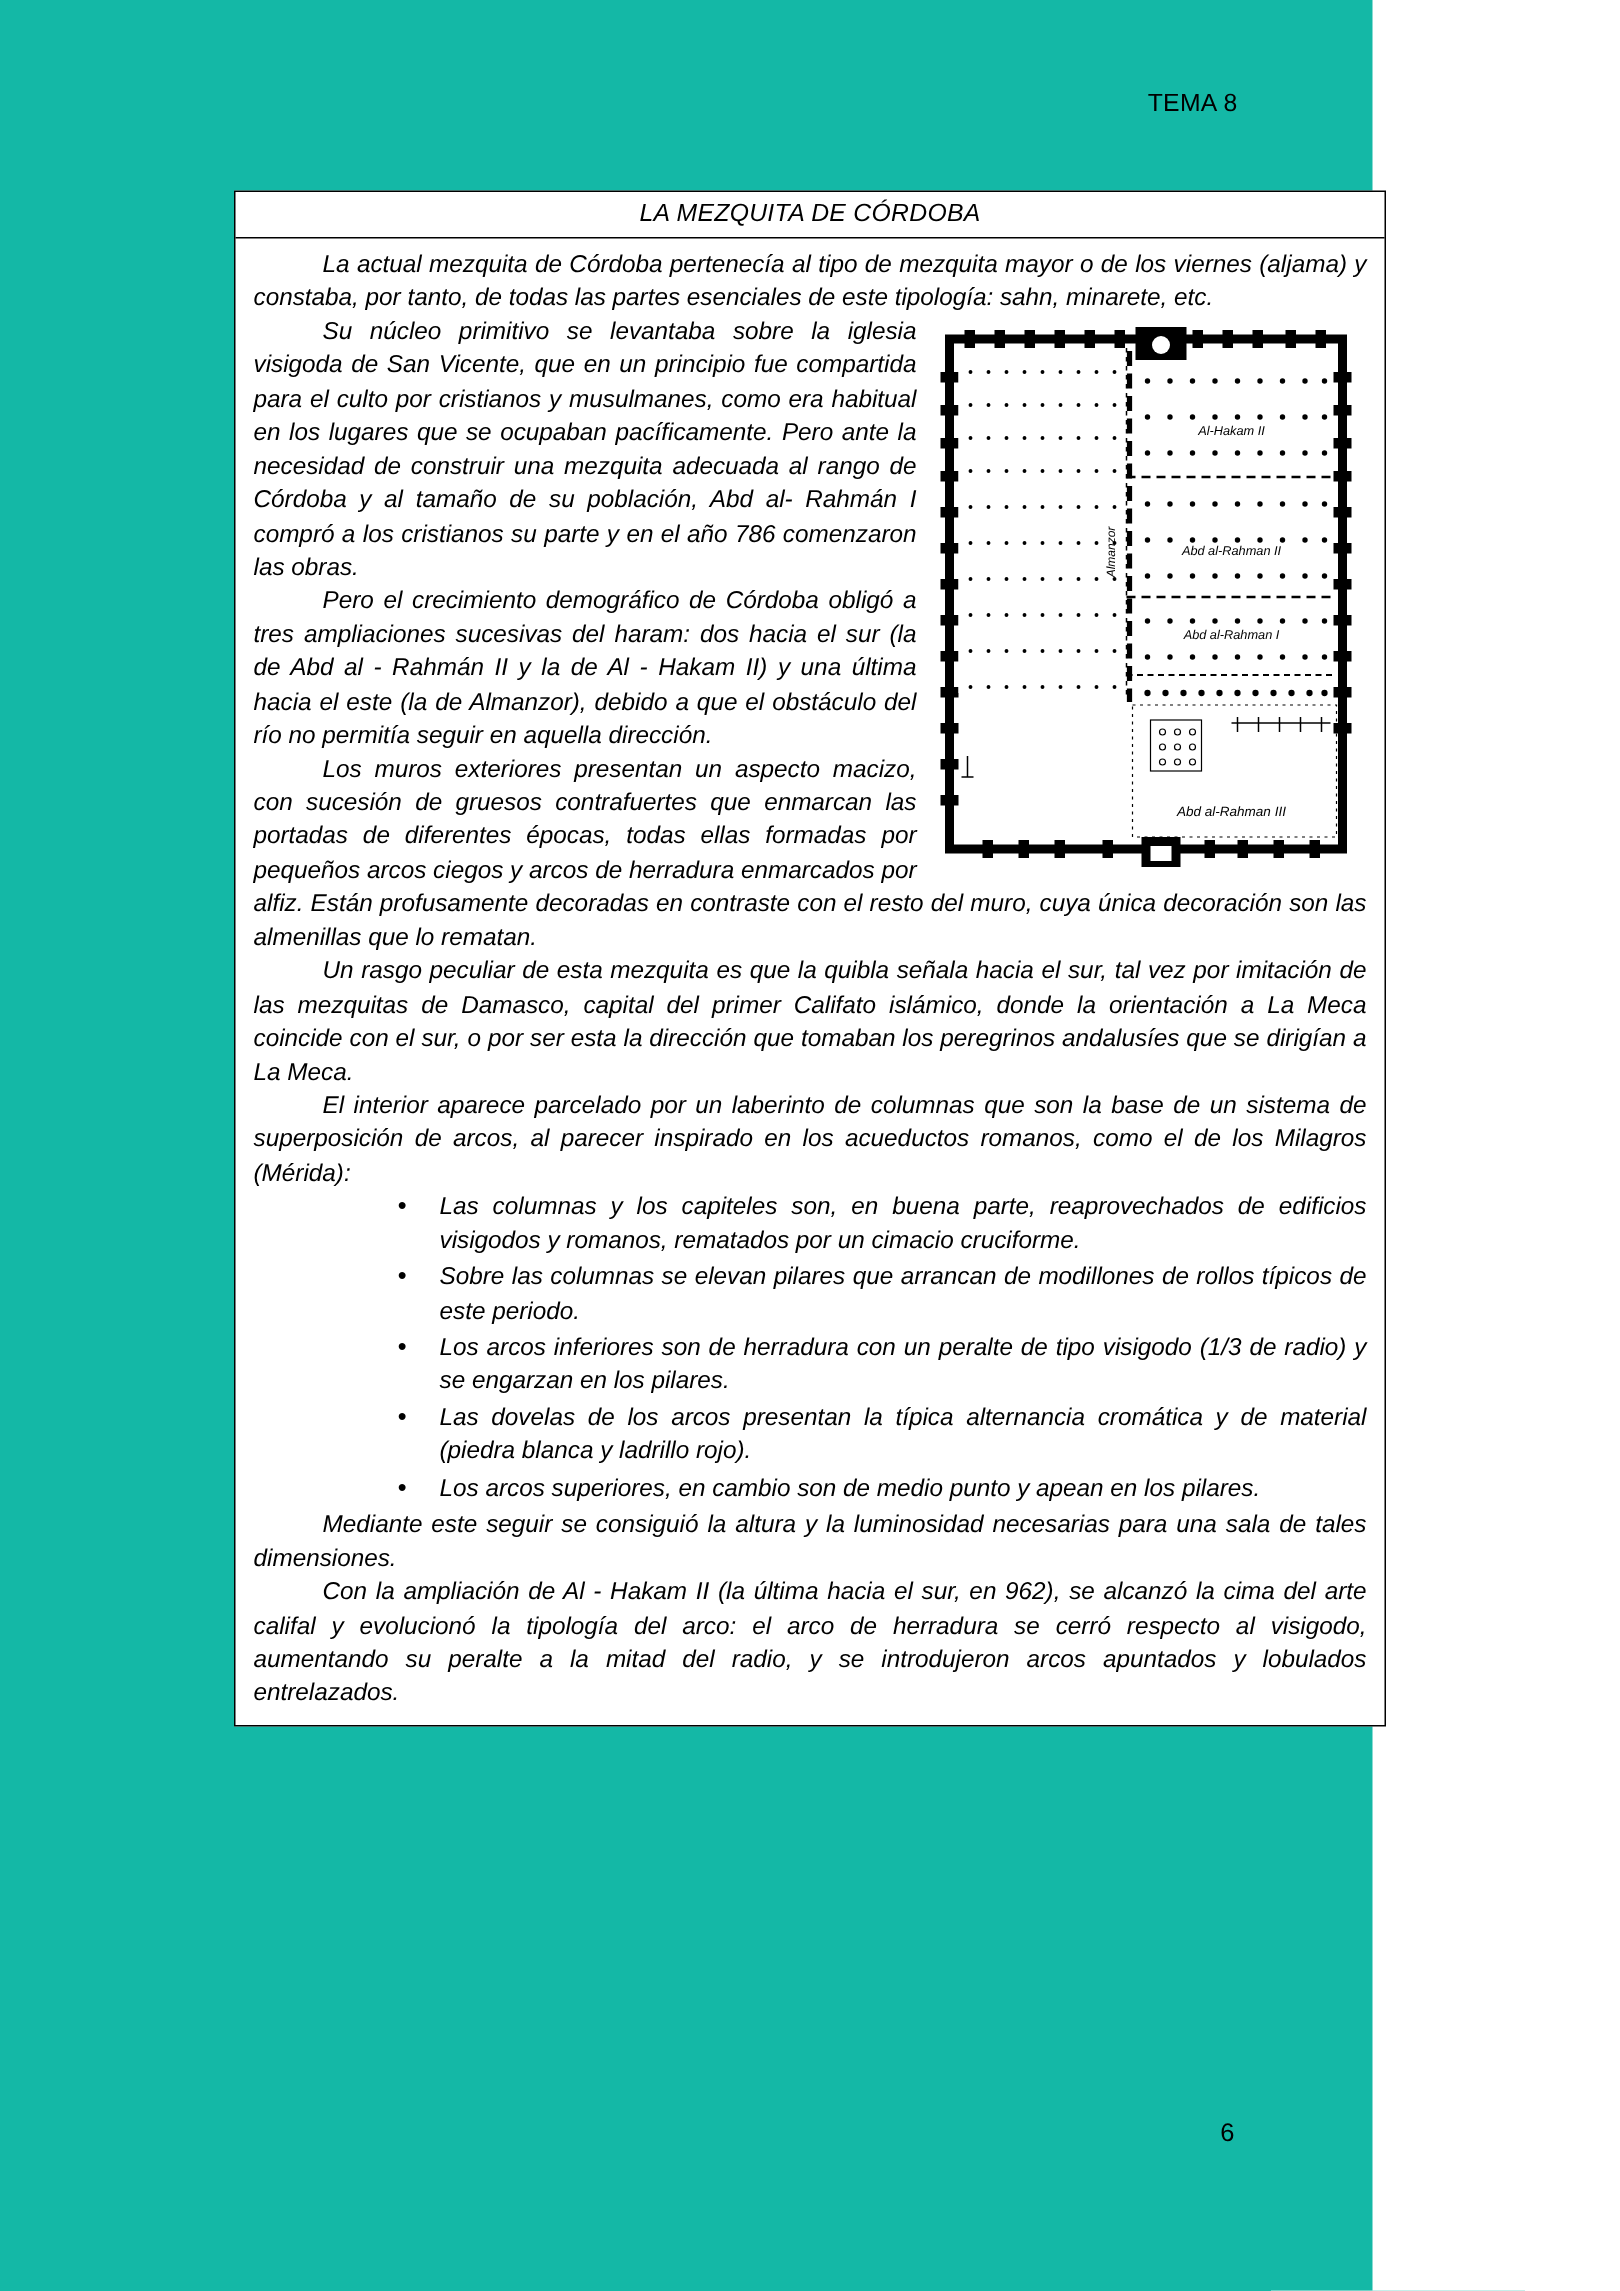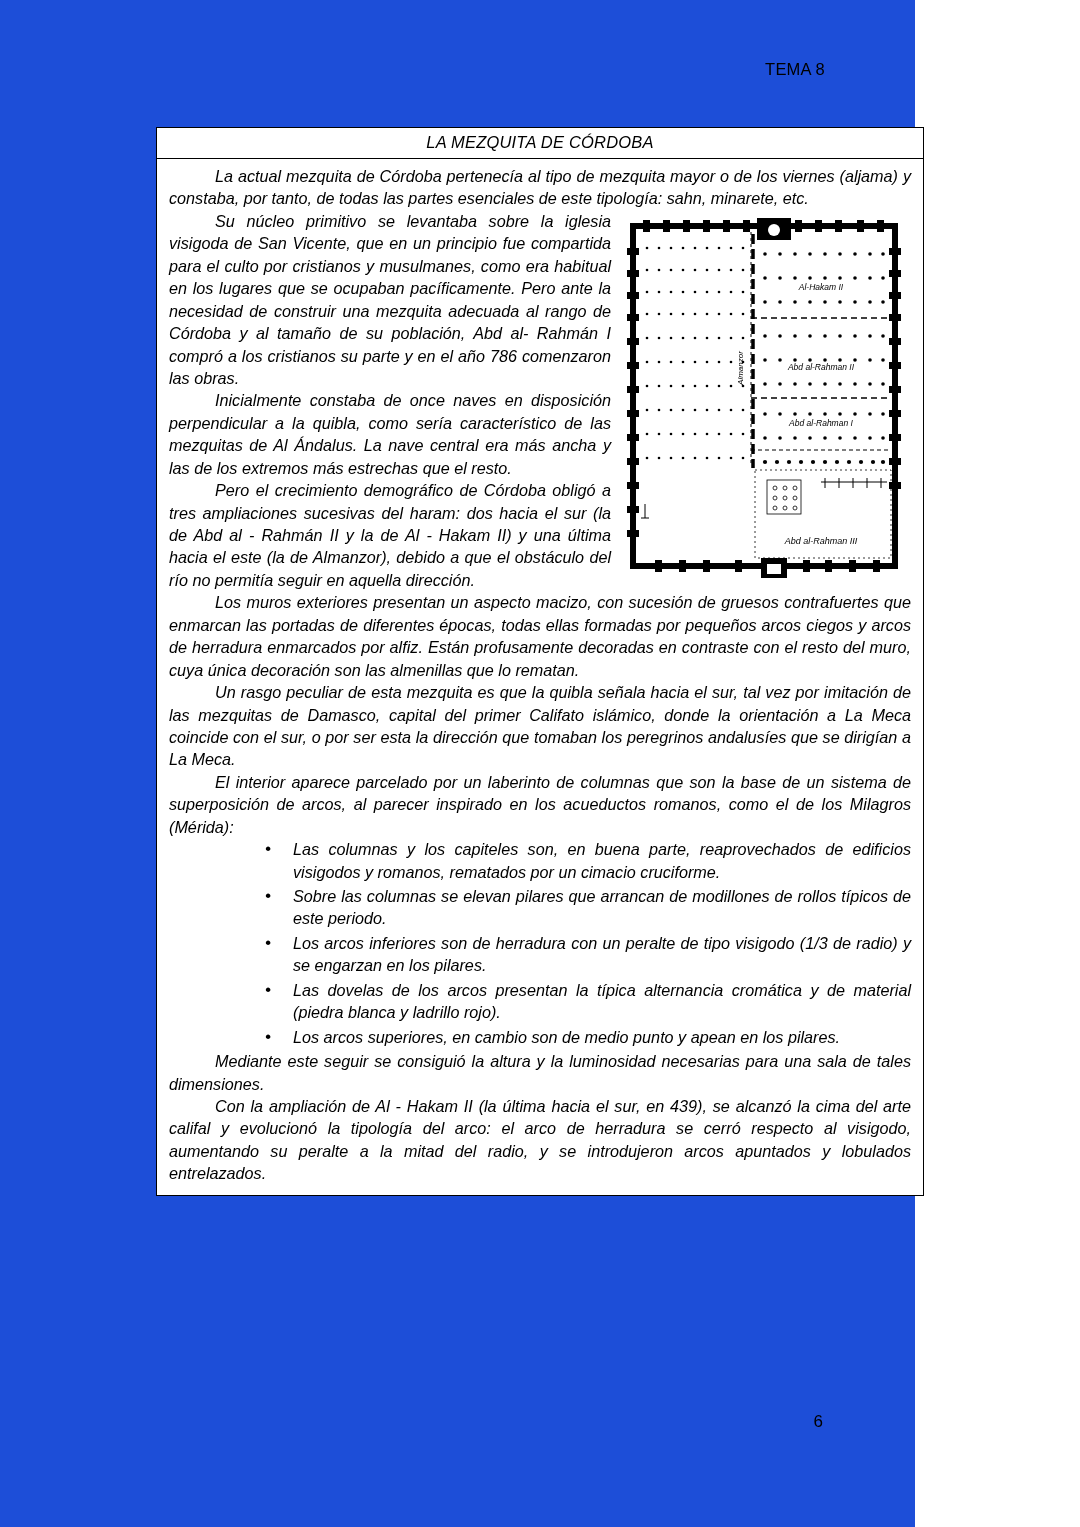--- a/index.html
+++ b/index.html
@@ -13,21 +13,21 @@
     font-family: "Liberation Sans", sans-serif;
     color: #000000;
     position: relative;
     overflow: hidden;
   }
   .page {
     position: absolute;
     left: 0; top: 0;
     width: 915px;
     height: 1527px;
-    background: #1d4ed8;
+    background: #14b8a6;
   }
   .header-right {
     position: absolute;
     right: 90px;
     top: 60px;
     font-size: 16.5px;
     letter-spacing: .2px;
   }
   .footer-page {
     position: absolute;
@@ -438,34 +438,33 @@
 
             <g stroke="#000" stroke-width="1">
               <line x1="20" y1="286" x2="20" y2="300"></line>
               <line x1="16" y1="300" x2="24" y2="300"></line>
             </g>
           </svg>
         </div>
       </div>
 
       <p>Su núcleo primitivo se levantaba sobre la iglesia visigoda de San Vicente, que en un principio fue compartida para el culto por cristianos y musulmanes, como era habitual en los lugares que se ocupaban pacíficamente. Pero ante la necesidad de construir una mezquita adecuada al rango de Córdoba y al tamaño de su población, Abd al- Rahmán I compró a los cristianos su parte y en el año 786 comenzaron las obras.</p>
-      <p>Inicialmente constaba de once naves en disposición perpendicular a la quibla, como sería característico de las mezquitas de Al Ándalus. La nave central era más ancha y las de los extremos más estrechas que el resto.</p>
       <p>Pero el crecimiento demográfico de Córdoba obligó a tres ampliaciones sucesivas del haram: dos hacia el sur (la de Abd al - Rahmán II y la de Al - Hakam II) y una última hacia el este (la de Almanzor), debido a que el obstáculo del río no permitía seguir en aquella dirección.</p>
       <p>Los muros exteriores presentan un aspecto macizo, con sucesión de gruesos contrafuertes que enmarcan las portadas de diferentes épocas, todas ellas formadas por pequeños arcos ciegos y arcos de herradura enmarcados por alfiz. Están profusamente decoradas en contraste con el resto del muro, cuya única decoración son las almenillas que lo rematan.</p>
       <p>Un rasgo peculiar de esta mezquita es que la quibla señala hacia el sur, tal vez por imitación de las mezquitas de Damasco, capital del primer Califato islámico, donde la orientación a La Meca coincide con el sur, o por ser esta la dirección que tomaban los peregrinos andalusíes que se dirigían a La Meca.</p>
       <p>El interior aparece parcelado por un laberinto de columnas que son la base de un sistema de superposición de arcos, al parecer inspirado en los acueductos romanos, como el de los Milagros (Mérida):</p>
 
       <ul class="bullets">
         <li>Las columnas y los capiteles son, en buena parte, reaprovechados de edificios visigodos y romanos, rematados por un cimacio cruciforme.</li>
         <li>Sobre las columnas se elevan pilares que arrancan de modillones de rollos típicos de este periodo.</li>
         <li>Los arcos inferiores son de herradura con un peralte de tipo visigodo (1/3 de radio) y se engarzan en los pilares.</li>
         <li>Las dovelas de los arcos presentan la típica alternancia cromática y de material (piedra blanca y ladrillo rojo).</li>
         <li>Los arcos superiores, en cambio son de medio punto y apean en los pilares.</li>
       </ul>
 
       <p>Mediante este seguir se consiguió la altura y la luminosidad necesarias para una sala de tales dimensiones.</p>
-      <p>Con la ampliación de Al - Hakam II (la última hacia el sur, en 439), se alcanzó la cima del arte califal y evolucionó la tipología del arco: el arco de herradura se cerró respecto al visigodo, aumentando su peralte a la mitad del radio, y se introdujeron arcos apuntados y lobulados entrelazados.</p>
+      <p>Con la ampliación de Al - Hakam II (la última hacia el sur, en 962), se alcanzó la cima del arte califal y evolucionó la tipología del arco: el arco de herradura se cerró respecto al visigodo, aumentando su peralte a la mitad del radio, y se introdujeron arcos apuntados y lobulados entrelazados.</p>
 
     </div>
   </div>
 
   <div class="footer-page">6</div>
 </div>
 
 </body></html>

